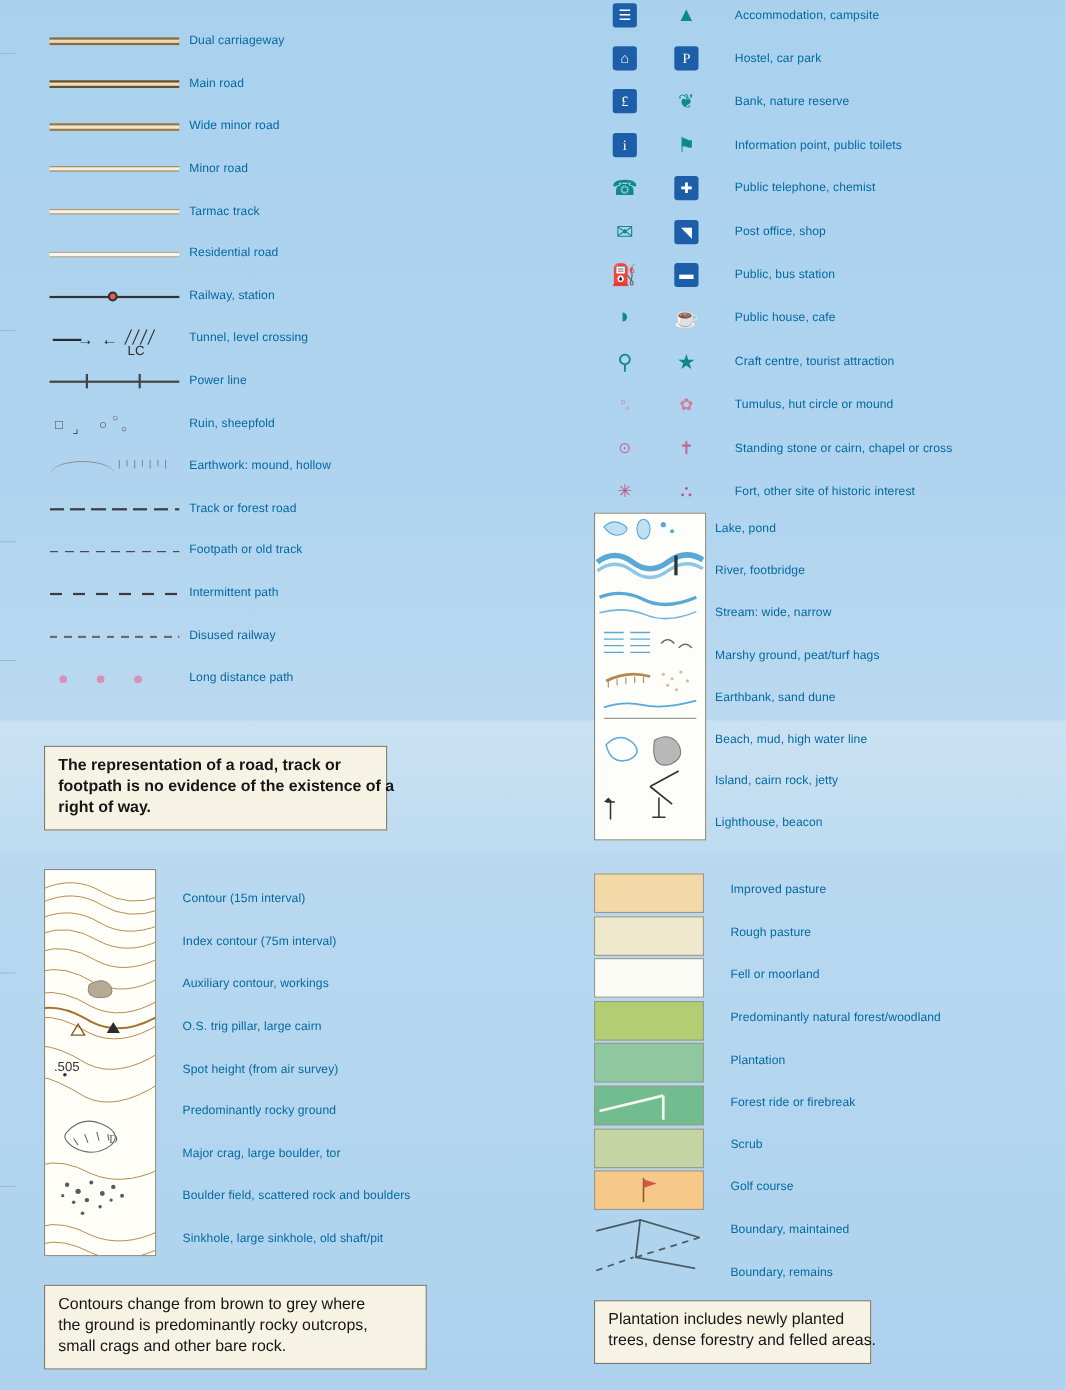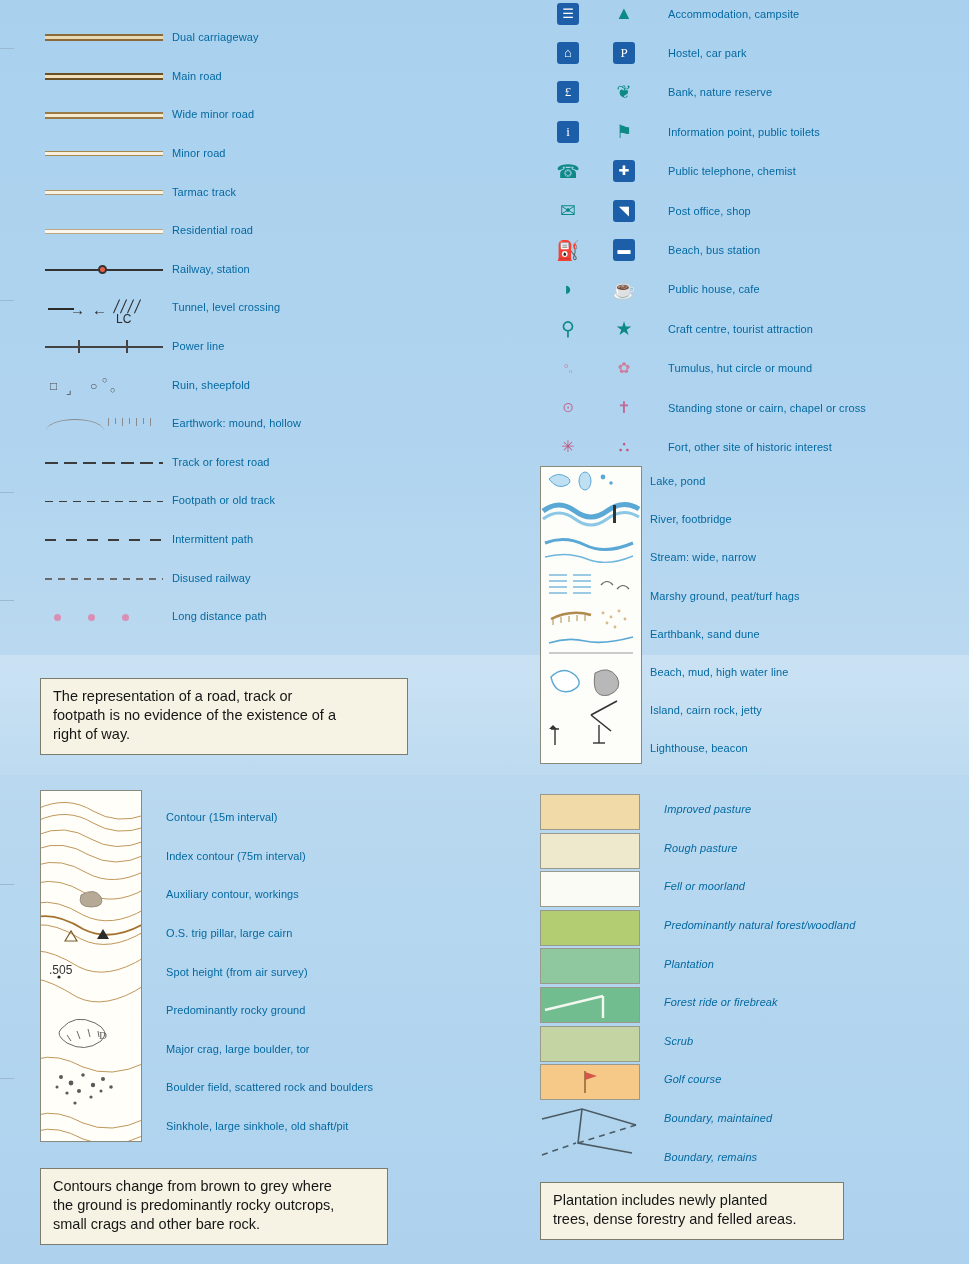--- a/index.html
+++ b/index.html
@@ -143,21 +143,21 @@
   .water-panel {
     position:absolute; left:540px; top:466px; width:102px; height:298px;
     background:#fdfdf9; border:1px solid #8a8a7c; overflow:hidden;
   }
   .wlist { position:absolute; left:650px; top:462px; }
   .wlist .wrow { height:38.2px; display:flex; align-items:center; }
 
   
   .lc-panel { position:absolute; left:540px; top:794px; width:100px; }
   .lc-sw { width:100px; height:36px; border:1px solid #9a9a8c; margin-bottom:2.6px; position:relative; }
-  .lclist { position:absolute; left:664px; top:790px;font-style:italic; }
+  .lclist { position:absolute; left:664px; top:790px; }
   .lclist .lcrow { height:38.6px; display:flex; align-items:center; }
 
   
   .contour-panel {
     position:absolute; left:40px; top:790px; width:102px; height:352px;
     background:#fffef8; border:1px solid #8a8a7c; overflow:hidden;
   }
   .clist { position:absolute; left:166px; top:798px; }
   .clist .crow { height:38.6px; display:flex; align-items:center; }
 </style>
@@ -324,21 +324,21 @@
         <i style="left:6px;"></i>
           <i style="left:40px;"></i>
           <i style="left:74px;"></i>
       </div>
     </div>
     <div class="label">Long distance path</div>
   </div>
 
 </div>
 
-<div class="note" style="left:40px; top:678px; width:368px;">
+<div class="note" style="left:40px; top:678px; width:312px;font-weight:bold;">
   <div>The representation of a road, track or</div>
   <div>footpath is no evidence of the existence of a</div>
   <div>right of way.</div>
 </div>
 
 <div class="right-col">
 
   <div class="trow">
     <div class="ico-pair">
       <div class="slot1">
@@ -413,21 +413,21 @@
 
   <div class="trow">
     <div class="ico-pair">
       <div class="slot1">
           <div class="ico teal">⛽</div>
         </div>
       <div class="slot2">
           <div class="ico box">▬</div>
         </div>
     </div>
-    <div class="label">Beach, bus station</div>
+    <div class="label">Public, bus station</div>
   </div>
 
   <div class="trow">
     <div class="ico-pair">
       <div class="slot1">
           <div class="ico teal">◗</div>
         </div>
       <div class="slot2">
           <div class="ico teal">☕</div>
         </div>
@@ -715,16 +715,16 @@
       <span class="label">Golf course</span>
     </div>
   <div class="lcrow">
       <span class="label">Boundary, maintained</span>
     </div>
   <div class="lcrow">
       <span class="label">Boundary, remains</span>
     </div>
 </div>
 
-<div class="note" style="left:540px; top:1182px; width:304px;">
+<div class="note" style="left:540px; top:1182px; width:252px;">
   <div>Plantation includes newly planted</div>
   <div>trees, dense forestry and felled areas.</div>
 </div>
 
 </body></html>

